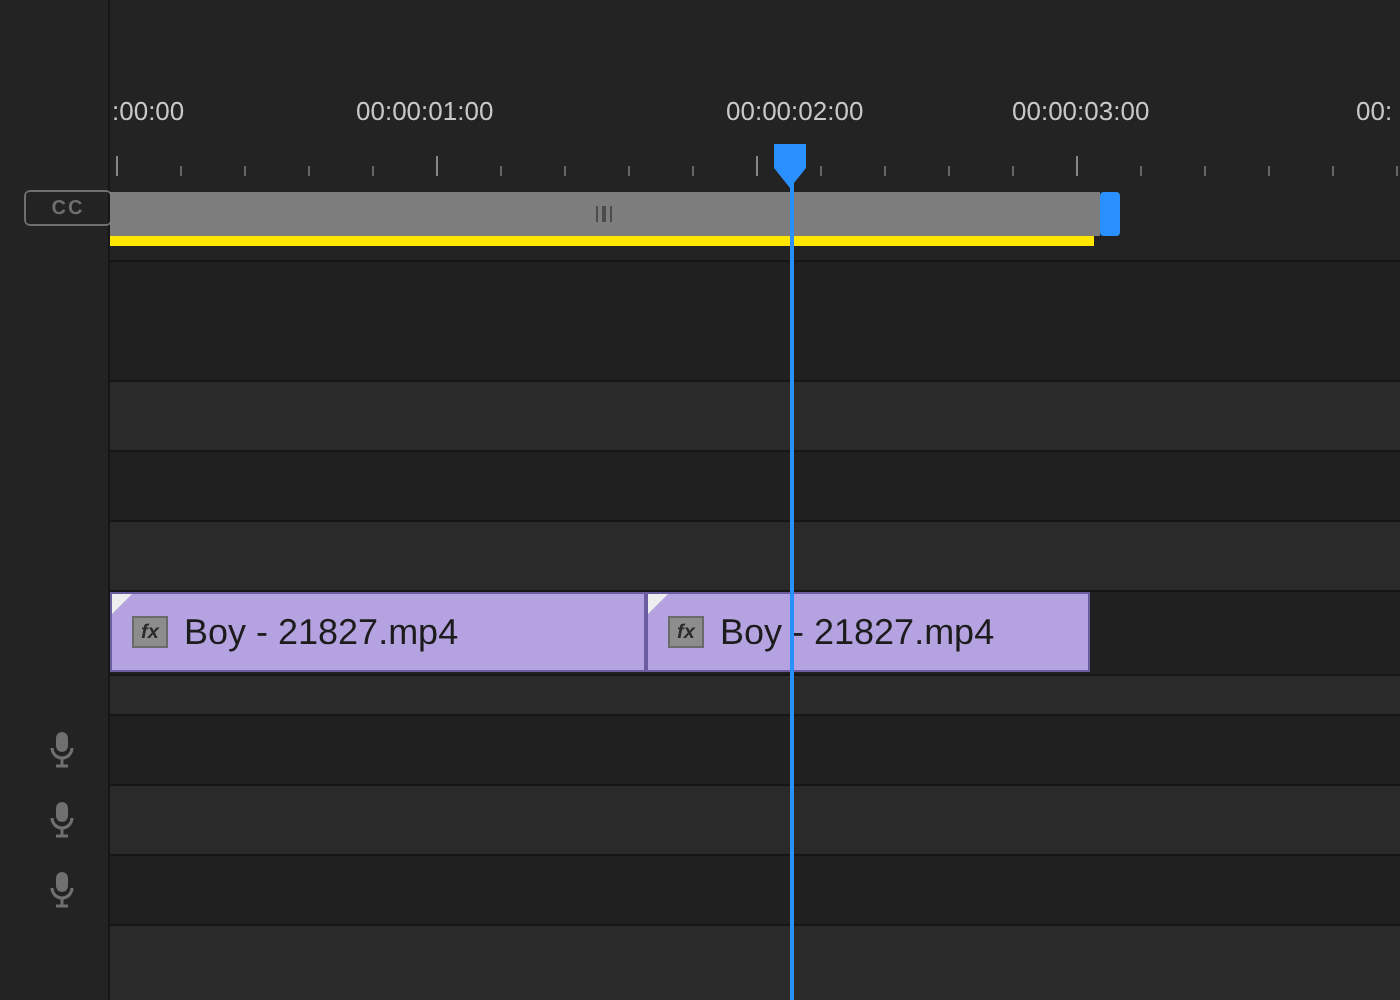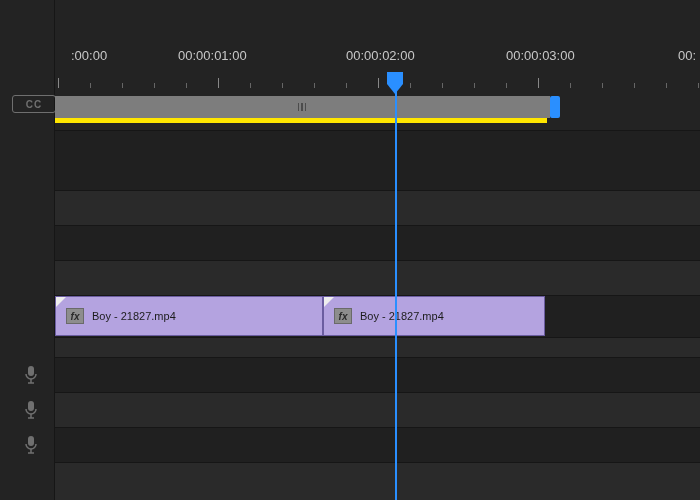--- a/index.html
+++ b/index.html
@@ -119,21 +119,21 @@
     color:#2b2b2b;
     font-style:italic;
     font-weight:700;
     font-size:10px;
     display:flex;align-items:center;justify-content:center;
     border:1px solid #6a6a6a;
   }
   .clip .clip-label {
     margin-left:8px;
     color:#1c1c1c;
-    font-size:11px;
+    font-size:18px;
     white-space:nowrap;
   }
 
   .playhead-line {
     position:absolute;
     top:88px; bottom:0;
     width:1.5px;
     background:#2a8fff;
     z-index:50;
   }
@@ -200,23 +200,23 @@
           <div class="tick minor" style="left: 515px;"></div>
           <div class="tick minor" style="left: 547px;"></div>
           <div class="tick minor" style="left: 579px;"></div>
           <div class="tick minor" style="left: 611px;"></div>
           <div class="tick minor" style="left: 643px;"></div>
           <div class="tick major" style="left: 3px;"></div>
           <div class="tick major" style="left: 163px;"></div>
           <div class="tick major" style="left: 323px;"></div>
           <div class="tick major" style="left: 483px;"></div>
         </div>
-    <div class="ruler-label" style="left: 20px;">:00:00</div>
+    <div class="ruler-label" style="left: 5px;">:00:00</div>
         <div class="ruler-label" style="left: 127px;">00:00:01:00</div>
-        <div class="ruler-label" style="left: 295px;">00:00:02:00</div>
+        <div class="ruler-label" style="left: 312px;">00:00:02:00</div>
         <div class="ruler-label" style="left: 455px;">00:00:03:00</div>
         <div class="ruler-label" style="left: 627px;">00:</div>
       </div>
   <div class="track-bg track-dark" style="top: 130px; height: 60px;"></div>
       <div class="track-bg track-light" style="top: 190px; height: 35px;"></div>
       <div class="track-bg track-dark" style="top: 225px; height: 35px;"></div>
       <div class="track-bg track-light" style="top: 260px; height: 35px;"></div>
       <div class="track-bg track-dark" style="top: 295px; height: 42px;"></div>
       <div class="track-bg track-light" style="top: 337px; height: 20px;"></div>
       <div class="track-bg track-dark" style="top: 357px; height: 35px;"></div>

